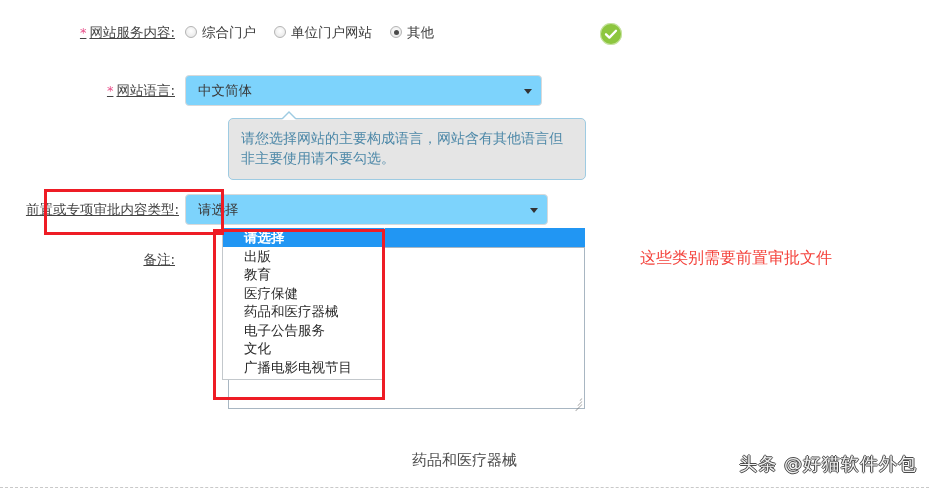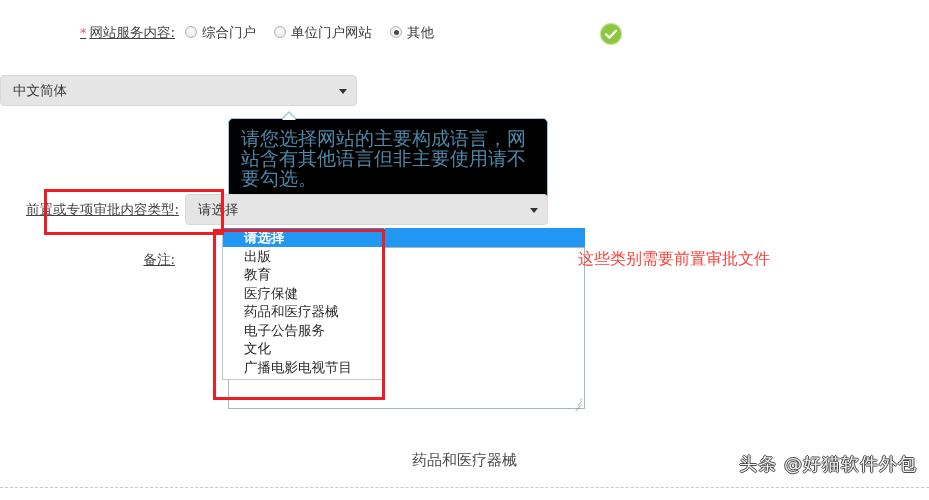--- a/index.html
+++ b/index.html
@@ -97,21 +97,21 @@
   }
   .ok-badge svg { display: block; }
 
   
   .select-box {
     position: relative;
     width: 357px;
     height: 31px;
     border: 1px solid #d9d9d9;
     border-radius: 4px;
-    background: #e5e5e5;
+    background: #7dd3fc;
     box-sizing: border-box;
     font-size: 13.5px;
     color: #3a3a3a;
     line-height: 29px;
     padding: 0 26px 0 12px;
     white-space: nowrap;
     overflow: hidden;
   }
   .select-arrow {
     position: absolute;
@@ -122,28 +122,28 @@
     border-left: 4.5px solid transparent;
     border-right: 4.5px solid transparent;
     border-top: 5.5px solid #333;
   }
 
   
   .hint-box {
     position: absolute;
     left: 228px;
     top: 118px;
-    width: 320px;
+    width: 358px;
     box-sizing: border-box;
     border: 1px solid #9ecbe2;
     border-radius: 5px;
-    background: #000000;
+    background: #e5e5e5;
     padding: 9px 12px 11px 12px;
     color: #4d88a8;
-    font-size: 19px;
+    font-size: 14px;
     line-height: 20px;
   }
   .hint-notch,
   .hint-notch-inner {
     position: absolute;
     width: 0; height: 0;
     left: 52px;
   }
   .hint-notch {
     top: -8px;
@@ -235,27 +235,28 @@
     border: 3px solid #ee1c25;
     box-sizing: border-box;
     z-index: 40;
     pointer-events: none;
   }
   #annot-label-rect { left: 44px;  top: 189px; width: 180px; height: 46px; }
   #annot-list-rect  { left: 213px; top: 229px; width: 172px; height: 171px; }
 
   .annot-text {
     position: absolute;
-    left: 578px;
+    left: 640px;
     top: 248px;
     color: #f4433c;
     font-size: 16px;
     line-height: 22px;
     white-space: nowrap;
     z-index: 40;
+    font-family: Liberation Mono, monospace;
   }
 
   
   .footer-title {
     position: absolute;
     left: 0;
     top: 451px;
     width: 929px;
     text-align: center;
     font-size: 15px;
@@ -305,20 +306,21 @@
     </div>
   </div>
 
   <div class="ok-badge">
     <svg width="22" height="22" viewBox="0 0 22 22" aria-hidden="true">
       <path d="M6 11.3 L9.4 14.6 L16 7.8" fill="none" stroke="#ffffff" stroke-width="2.3" stroke-linecap="round" stroke-linejoin="round"></path>
     </svg>
   </div>
 
   <div class="row" style="left:0px; top:75px;">
+    <div class="label" style="line-height:31px;"><span class="req-star">*</span><span>网站语言:</span></div>
     <div class="select-box">
       <span>中文简体</span>
       <span class="select-arrow"></span>
     </div>
   </div>
 
   <div class="hint-box">
     <span class="hint-notch"></span>
     <span class="hint-notch-inner"></span>
     <span>请您选择网站的主要构成语言，网站含有其他语言但非主要使用请不要勾选。</span>

